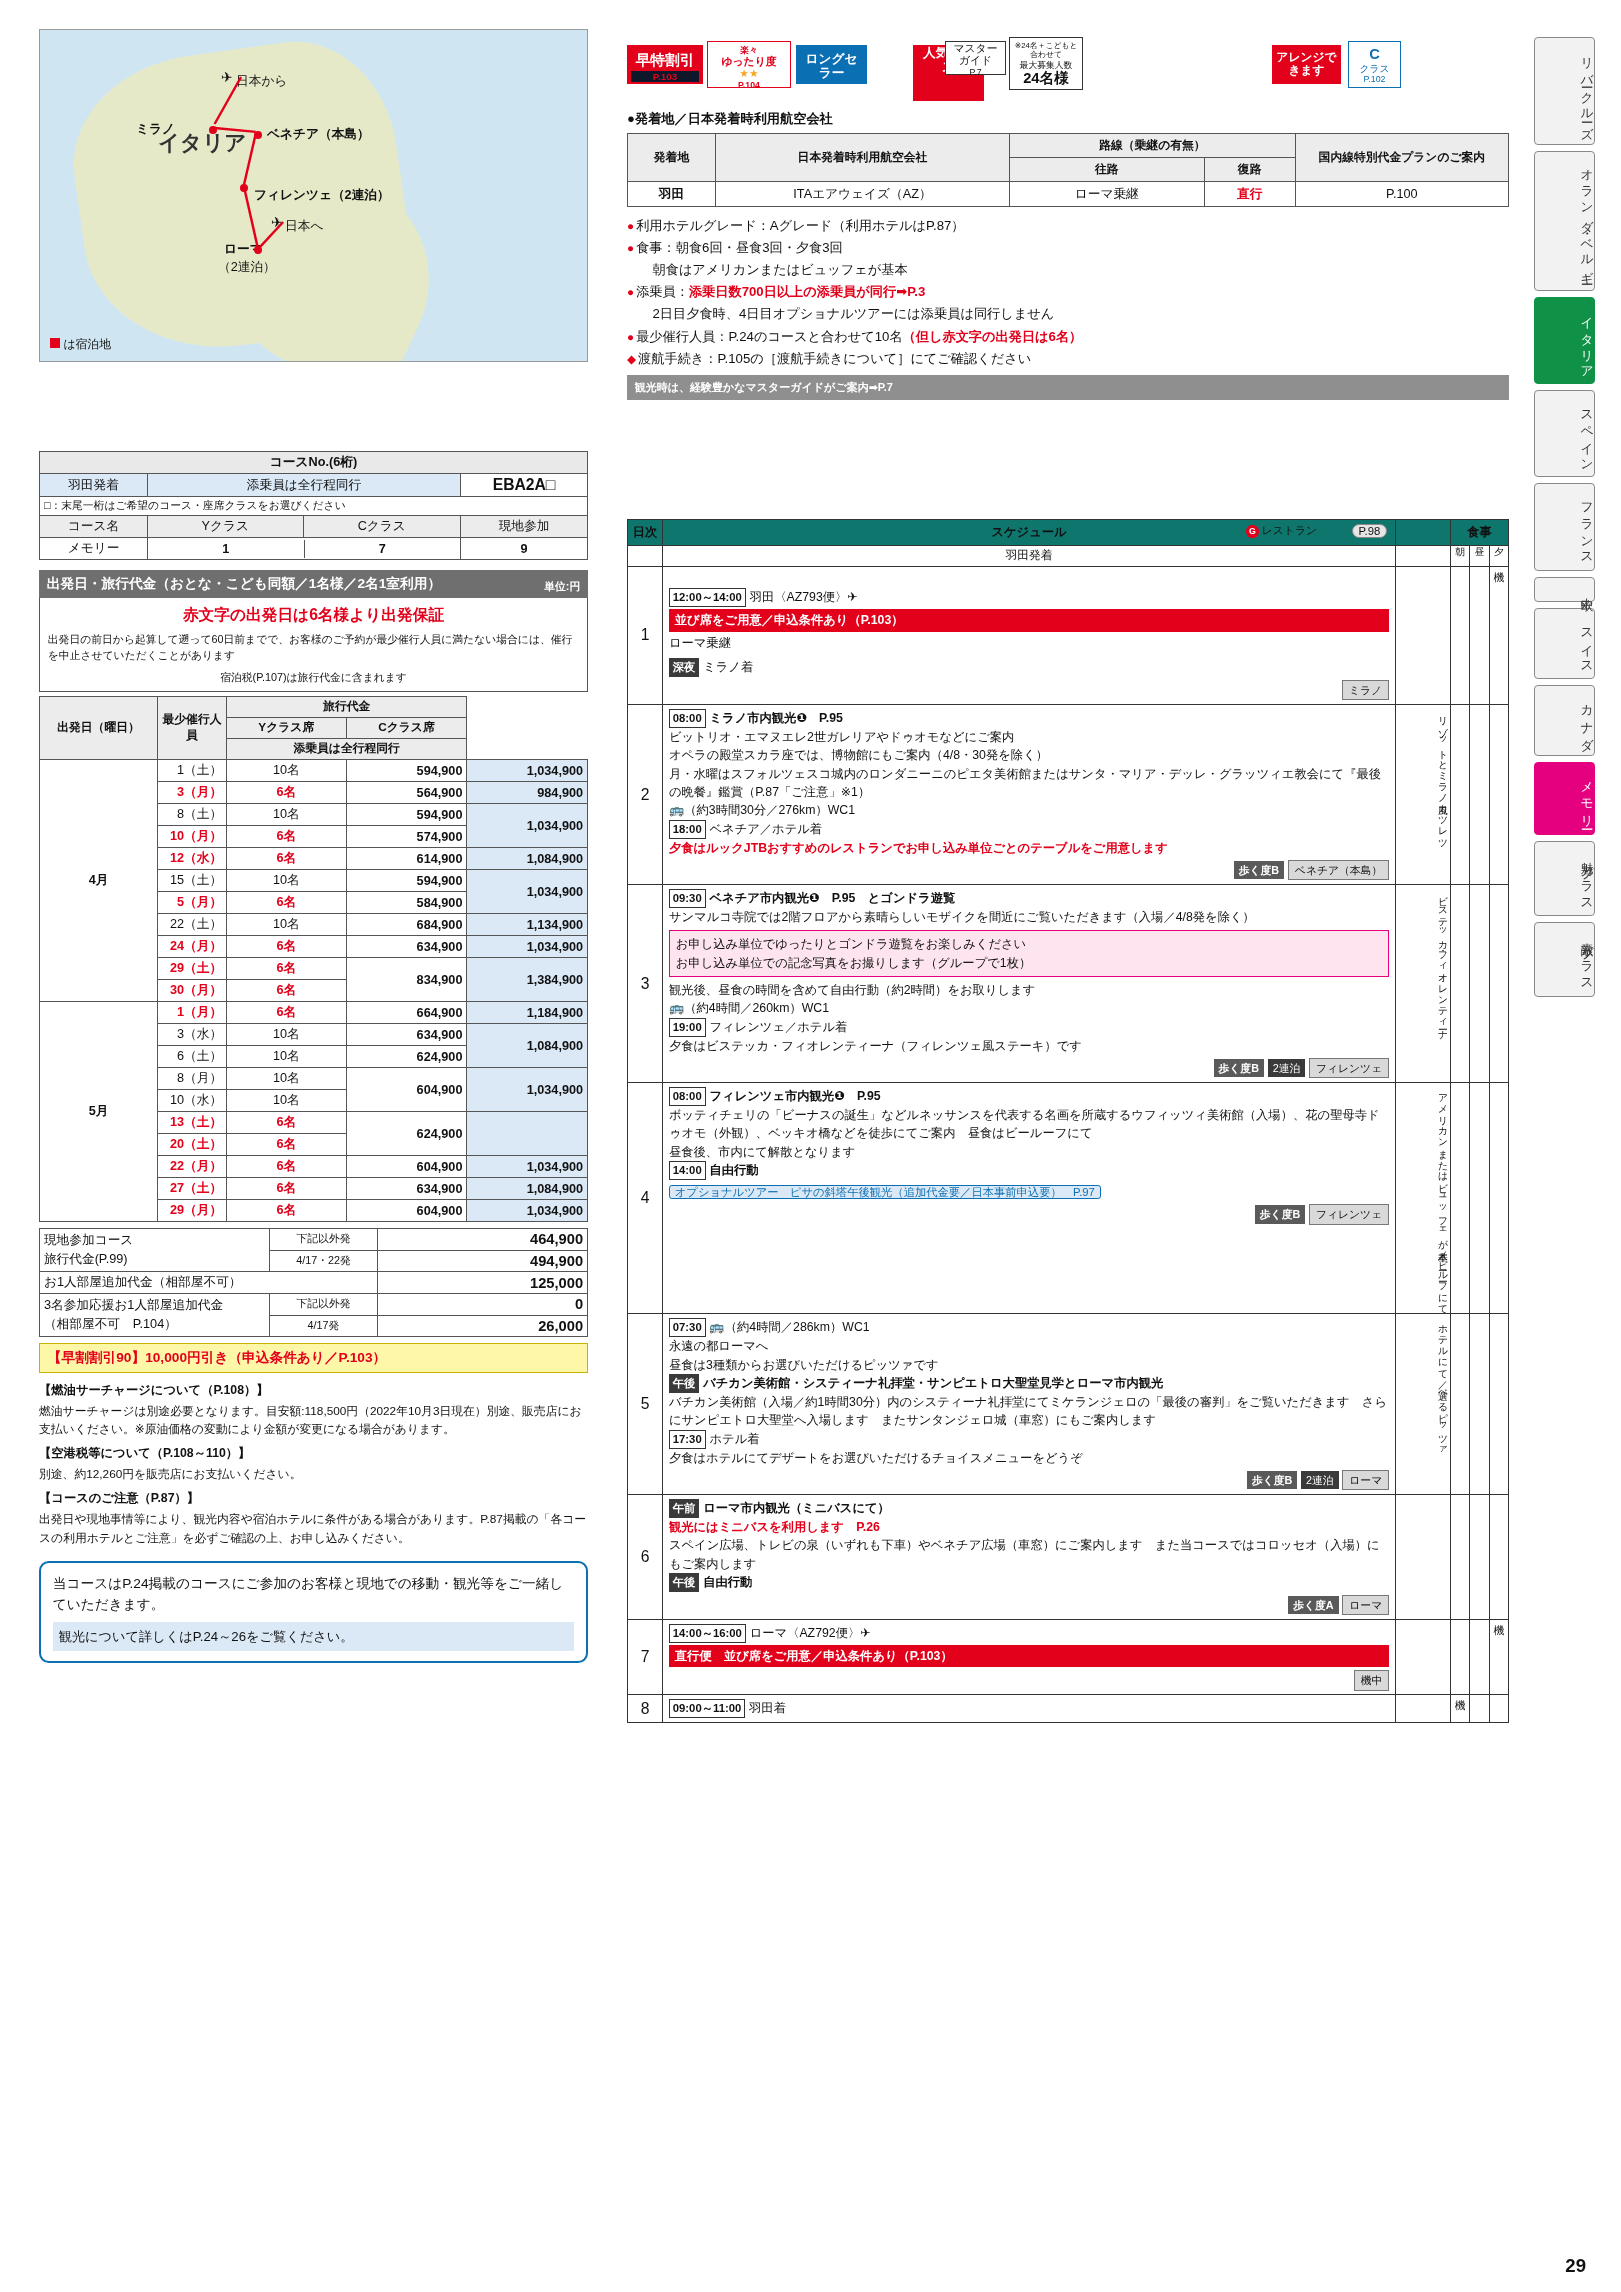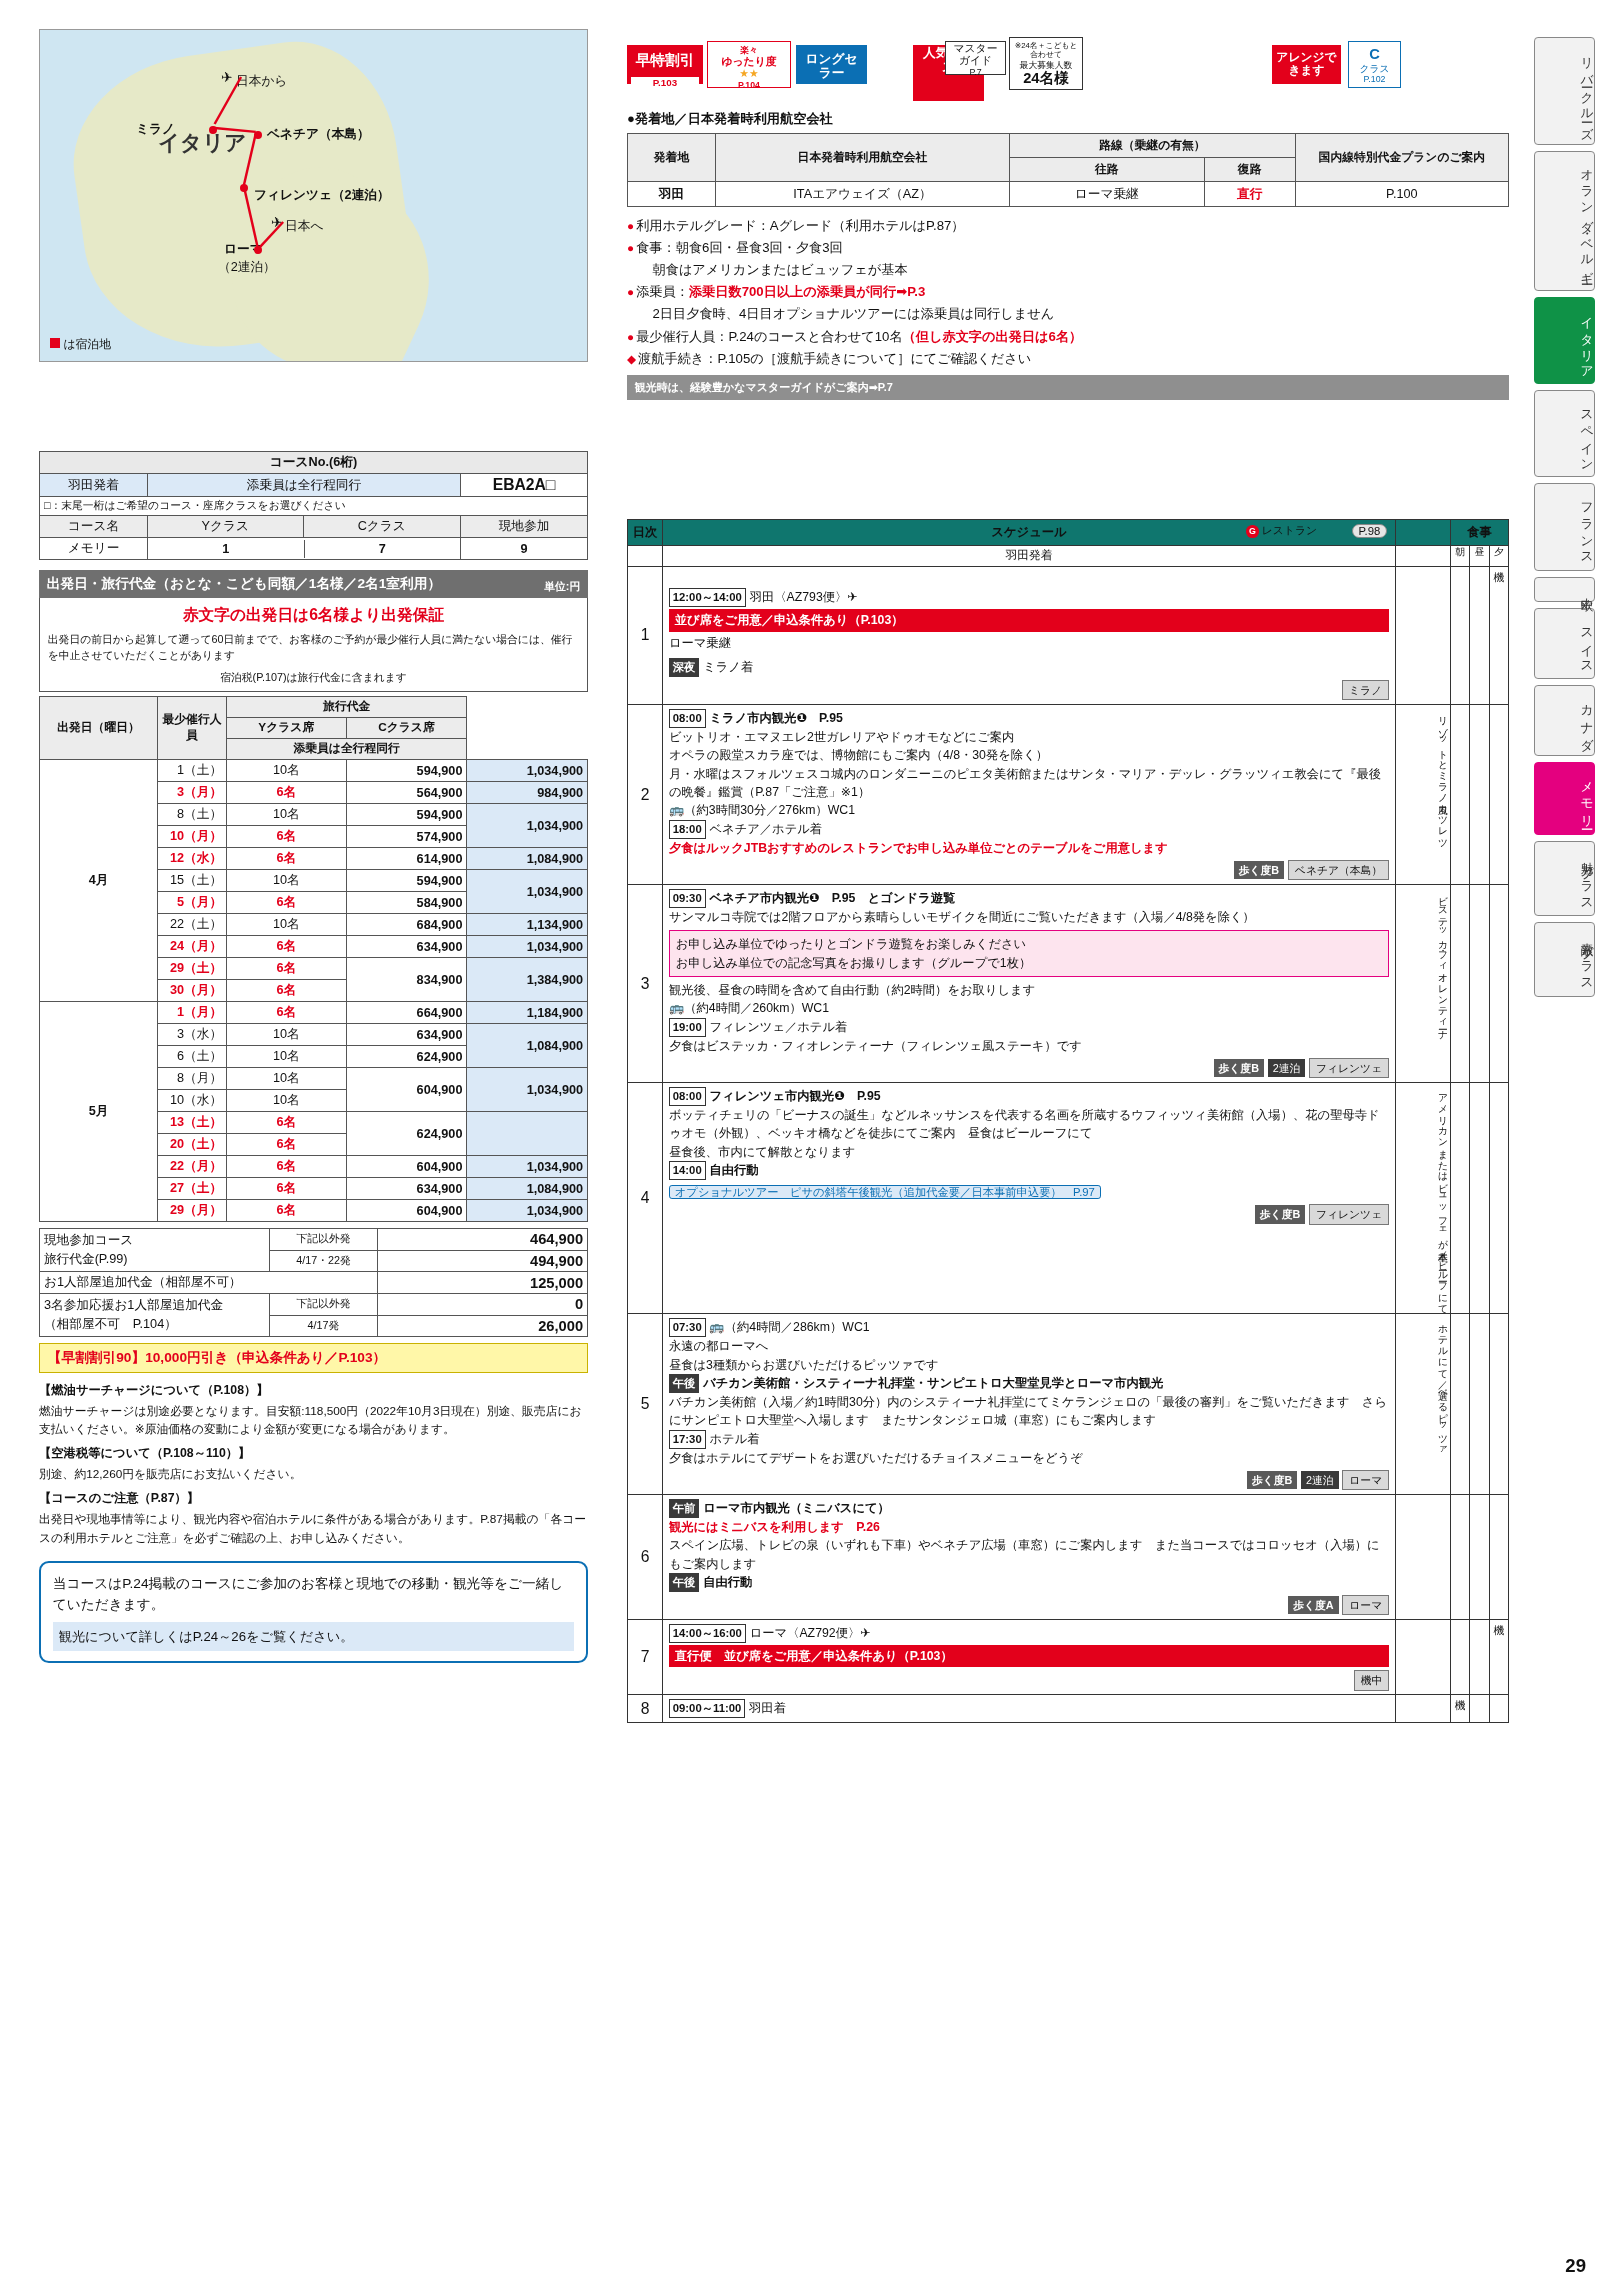--- a/index.html
+++ b/index.html
@@ -407,21 +407,21 @@
 
     <div class="bottom-box">
       <div>当コースはP.24掲載のコースにご参加のお客様と現地での移動・観光等をご一緒していただきます。</div>
       <div class="hl">観光について詳しくはP.24～26をご覧ください。</div>
     </div>
   </div>
 
   <div class="badges">
     <div class="badge red" style="left:0; top:7.8px; width:76px; height:39px; font-size:14.7px; padding-top:5.9px;">
       <span>早特割引</span>
-      <div style="background:#ffffff; color:#e3001b; font-size:9.8px; margin-top:8px;">P.103</div>
+      <div style="background:#0f172a; color:#e3001b; font-size:9.8px; margin-top:2px;">P.103</div>
     </div>
     <div class="badge pinkb" style="left:80px; top:3.9px; width:84px; height:47px; padding-top:2.9px;">
       <div style="font-size:8.8px;">楽々</div>
       <div>ゆったり度</div>
       <div style="color:#f5a623;">★★</div>
       <div style="font-size:8.8px;">P.104</div>
     </div>
     <div class="badge blue" style="left:169px; top:7.8px; width:71px; height:39px; padding-top:5.9px; font-size:12.7px;"><span>ロングセラー</span></div>
     <div class="badge red" style="left:243px; top:7.8px; width:71px; height:56px; padding-top:0; font-size:12.7px;margin-left:43px;"><span>人気コース</span></div>
     <div class="badge gray" style="left:318px; top:3.9px; width:61px; height:34px; padding-top:0; font-size:10.8px;">

